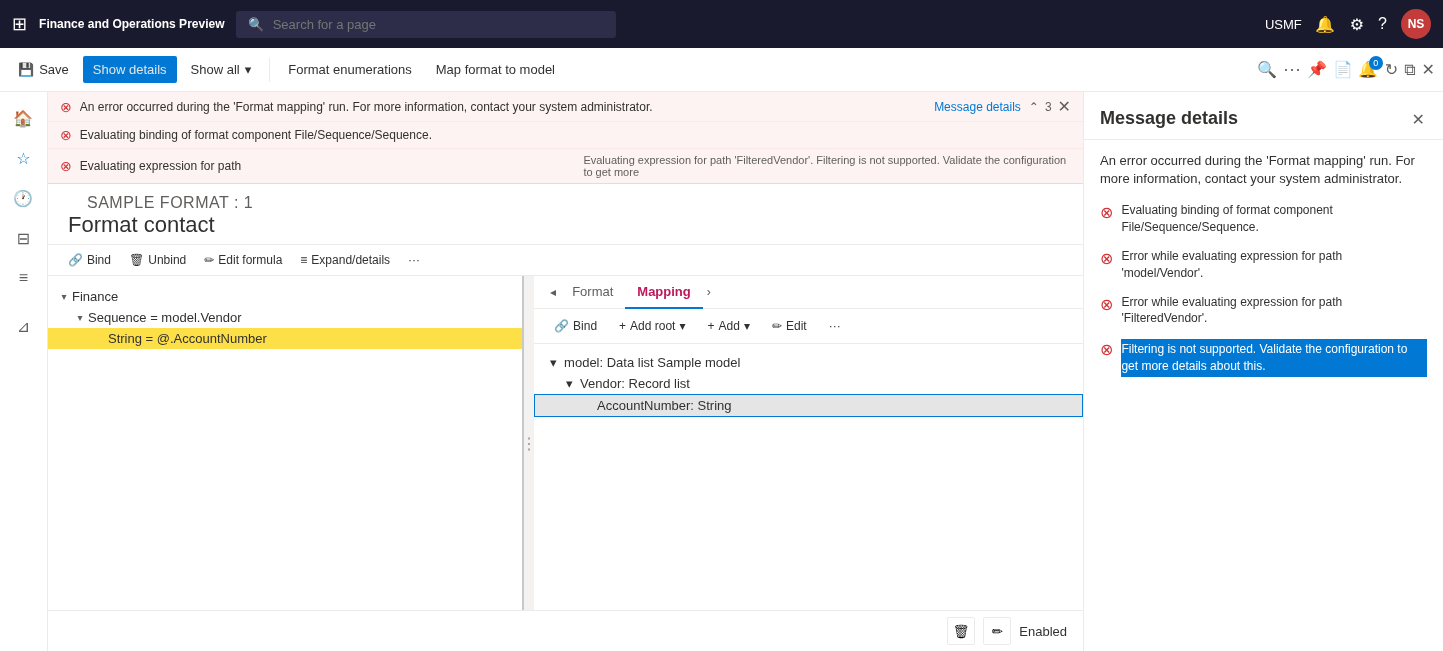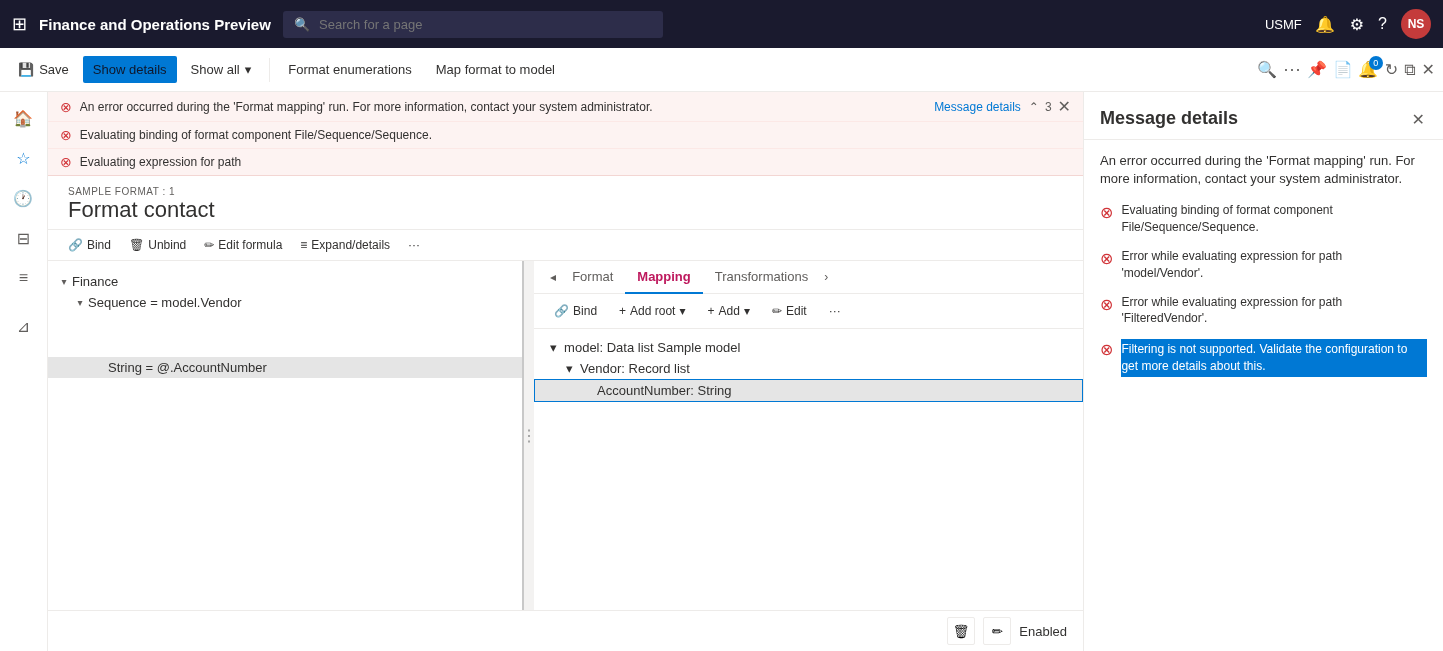--- a/index.html
+++ b/index.html
@@ -4,21 +4,21 @@
   <style>
     * { box-sizing: border-box; margin: 0; padding: 0; }
     body { font-family: 'Segoe UI', sans-serif; font-size: 13px; background: #f3f2f1; overflow: hidden; }
 
     
     .top-nav {
       display: flex; align-items: center;
       background: #1a1a2e; color: #fff;
       height: 48px; padding: 0 12px; gap: 12px;
     }
-    .top-nav .app-title { font-size: 15px; font-weight: 600; white-space: nowrap; }
+    .top-nav .app-title { font-size: 12px; font-weight: 600; white-space: nowrap; }
     .top-nav .search-bar {
       flex: 1; max-width: 380px; background: #2d2d4a;
       border: none; border-radius: 3px; color: #ccc;
       padding: 6px 12px; display: flex; align-items: center; gap: 8px;
     }
     .top-nav .search-bar input {
       background: transparent; border: none; outline: none; color: #fca5a5; font-size: 13px; width: 100%;
     }
     .top-nav-right { margin-left: auto; display: flex; align-items: center; gap: 14px; }
     .avatar { width: 30px; height: 30px; border-radius: 50%; background: #c43b3b; display: flex; align-items: center; justify-content: center; font-size: 12px; font-weight: 700; color: #fff; }
@@ -27,21 +27,21 @@
     .command-bar {
       display: flex; align-items: center;
       background: #fff; border-bottom: 1px solid #edebe9;
       height: 44px; padding: 0 8px; gap: 4px;
     }
     .cmd-btn {
       display: flex; align-items: center; gap: 5px;
       padding: 6px 10px; border: none; background: transparent;
       cursor: pointer; font-size: 13px; border-radius: 2px; color: #323130;
     }
-    .cmd-btn.primary { background: #0078d4; color: #0f172a; }
+    .cmd-btn.primary { background: #0078d4; color: #e5e5e5; }
     .cmd-separator { width: 1px; height: 24px; background: #edebe9; margin: 0 4px; }
 
     
     .main-layout { display: flex; height: calc(651px - 48px - 44px); }
 
     
     .left-sidebar {
       width: 48px; background: #fff; border-right: 1px solid #edebe9;
       display: flex; flex-direction: column; align-items: center; padding-top: 8px; gap: 4px;
     }
@@ -63,21 +63,21 @@
     .error-row:last-child { border-bottom: none; }
     .error-icon { color: #d13438; font-size: 14px; flex-shrink: 0; }
     .error-text { flex: 1; }
     .error-link { color: #0078d4; text-decoration: none; cursor: pointer; white-space: nowrap; }
     .error-count { display: flex; align-items: center; gap: 6px; color: #605e5c; }
     .error-dismiss { cursor: pointer; color: #605e5c; font-size: 16px; }
 
     
     .designer-container { flex: 1; display: flex; flex-direction: column; overflow: hidden; background: #f8f8f8; }
     .designer-header { padding: 10px 20px 6px; background: #fff; border-bottom: 1px solid #edebe9; }
-    .designer-subtitle { font-size: 10px; color: #605e5c; text-transform: uppercase; letter-spacing: 0.5px; }
+    .designer-subtitle { font-size: 16px; color: #605e5c; text-transform: uppercase; letter-spacing: 0.5px; margin-left: 19px; }
     .designer-title { font-size: 22px; font-weight: 300; color: #323130; }
 
     
     .designer-toolbar {
       display: flex; align-items: center;
       background: #fff; border-bottom: 1px solid #edebe9;
       padding: 4px 12px; gap: 2px;
     }
     .dtool-btn {
       display: flex; align-items: center; gap: 4px;
@@ -88,21 +88,21 @@
     
     .split-panes { flex: 1; display: flex; overflow: hidden; }
     .left-pane { width: 46%; border-right: 2px solid #c8c8c8; background: #fff; overflow: auto; padding: 10px 0; }
     .right-pane { flex: 1; background: #fff; overflow: auto; display: flex; flex-direction: column; }
 
     
     .tree-item {
       display: flex; align-items: center; padding: 3px 8px 3px 0;
       cursor: pointer; font-size: 13px; color: #323130;
     }
-    .tree-item.selected { background: #e5e5e5; margin-top: 44px; }
+    .tree-item.selected { background: #fde047; }
     .tree-indent { display: inline-block; }
     .tree-arrow { width: 16px; display: inline-flex; justify-content: center; color: #605e5c; font-size: 10px; }
 
     
     .right-pane-tabs {
       display: flex; align-items: center;
       border-bottom: 1px solid #edebe9; padding: 0 12px; background: #fff;
     }
     .rpane-tab {
       padding: 8px 12px; cursor: pointer; font-size: 13px; color: #605e5c;
@@ -232,20 +232,21 @@
           <span class="error-dismiss">✕</span>
         </span>
       </div>
       <div class="error-row">
         <span class="error-icon">⊗</span>
         <span class="error-text">Evaluating binding of format component File/Sequence/Sequence.</span>
       </div>
       <div class="error-row">
         <span class="error-icon">⊗</span>
         <span class="error-text">Evaluating expression for path</span>
+        <span style="color:#605e5c; font-size:11px; flex:1; margin-left:8px;">Evaluating expression for path 'FilteredVendor'. Filtering is not supported. Validate the configuration to get more</span>
       </div>
     </div>
 
     <div class="designer-container">
       <div class="designer-header">
         <div class="designer-subtitle">SAMPLE FORMAT : 1</div>
         <div class="designer-title">Format contact</div>
       </div>
 
       <div class="designer-toolbar">
@@ -291,21 +292,20 @@
         <div style="width:10px; background:#f3f2f1; cursor:col-resize; display:flex; align-items:center; justify-content:center;">
           <span style="font-size:16px; color:#999;">⋮</span>
         </div>
 
         <div class="right-pane">
 
           <div class="right-pane-tabs">
             <span class="rpane-tab-arrow">◂</span>
             <div class="rpane-tab">Format</div>
             <div class="rpane-tab active">Mapping</div>
-            <div class="rpane-tab">Transformations</div>
             <span class="rpane-tab-arrow" style="margin-left:4px;">›</span>
           </div>
 
           <div class="model-toolbar">
             <button class="mtool-btn">
               <span>🔗</span>
               <span>Bind</span>
             </button>
             <button class="mtool-btn">
               <span>+</span>

